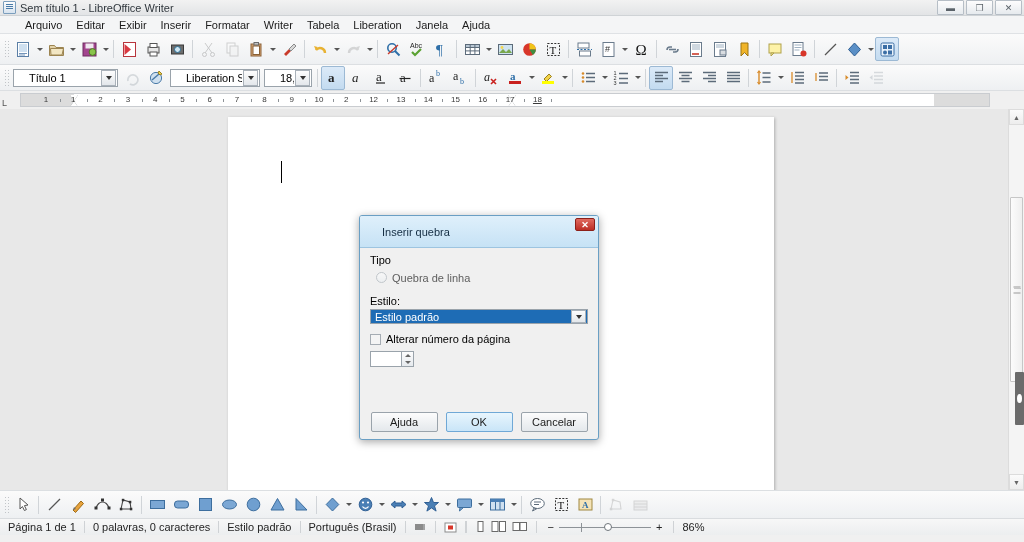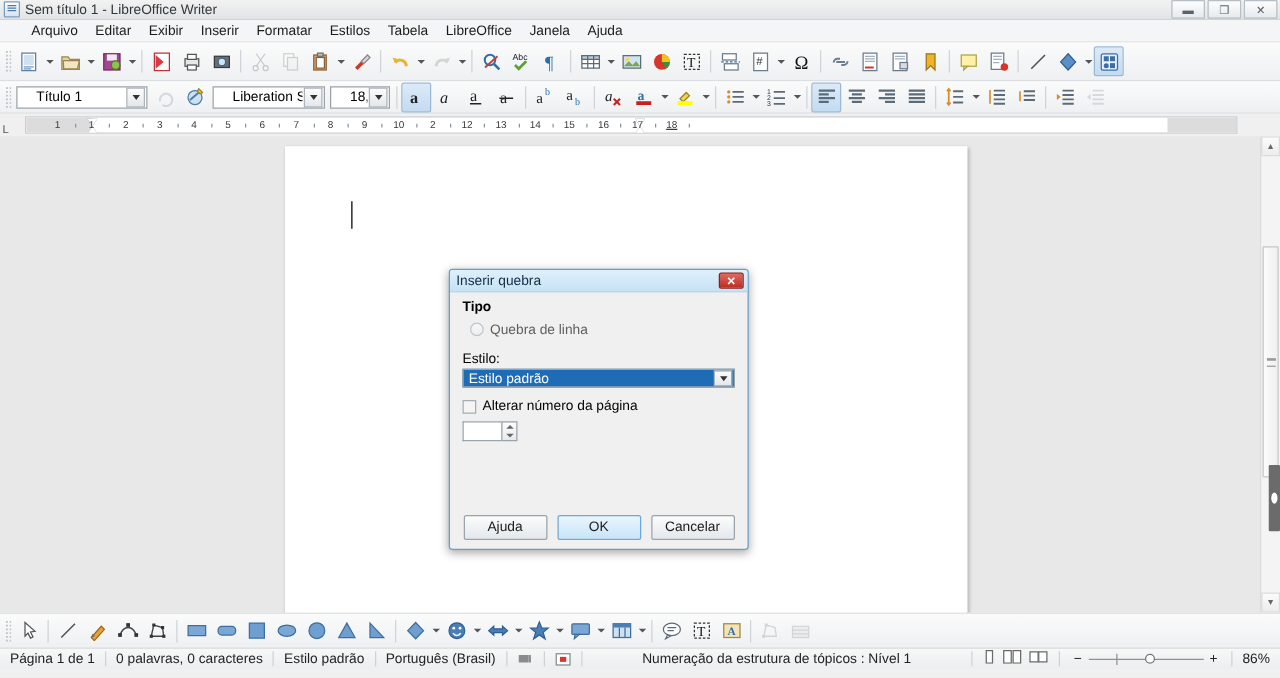--- a/index.html
+++ b/index.html
@@ -124,32 +124,32 @@
   .zs-knob{position:absolute;left:45px;top:-4px;width:8px;height:8px;border:1px solid #6f757b;border-radius:50%;background:#fff;}
   
   .overlay{position:absolute;left:0;top:0;width:1024px;height:542px;pointer-events:none;}
   .dialog{
     position:absolute;left:359px;top:215px;width:240px;height:225px;
     background:#f0f0f0;border:1px solid #6a9fc4;border-radius:3px;
     box-shadow:0 2px 8px rgba(0,0,0,.35);pointer-events:auto;
     font-size:11px;
   }
   .dlg-title{
-    height:18px;background:linear-gradient(#dff0fb,#c6e2f5);
+    height:32px;background:linear-gradient(#dff0fb,#c6e2f5);
     border-bottom:1px solid #9dc4e0;border-radius:2px 2px 0 0;
-    display:flex;align-items:center;padding:0 3px;position:relative;
+    display:flex;align-items:center;padding:0 20px;position:relative;
   }
   .dlg-title span{font-size:11px;color:#132c42;padding-left:2px;}
   .dlg-close{
     position:absolute;right:3px;top:2px;width:20px;height:13px;
     background:linear-gradient(#e06a5f,#bc2d25);border:1px solid #8c2019;border-radius:2px;
     color:#fff;font-size:9px;display:flex;align-items:center;justify-content:center;font-weight:bold;
   }
   .dlg-body{padding:6px 10px;}
-  .grp-label{font-weight:bold;font-size:11px;margin-bottom:4px;}
+  .grp-label{font-weight:normal;font-size:11px;margin-bottom:4px;}
   .radio-row{display:flex;align-items:center;margin:2px 0 2px 6px;height:15px;}
   .radio{
     width:11px;height:11px;border-radius:50%;border:1px solid #9aa3ab;
     background:linear-gradient(#fff,#e9edf1);margin-right:5px;position:relative;flex:0 0 auto;
   }
   .radio.checked:after{content:"";position:absolute;left:2px;top:2px;width:5px;height:5px;border-radius:50%;background:#2a6ea8;}
   .radio.dim{opacity:.55;}
   .radio-row.dim label{color:#5e5e5e;}
   .fld-label{margin-top:10px;margin-bottom:2px;}
   .selbox{
@@ -190,23 +190,23 @@
     <div class="win-btn">✕</div>
   </div>
 </div>
 
 <div class="menubar" id="menubar">
     <div class="menu-item">Arquivo</div>
     <div class="menu-item">Editar</div>
     <div class="menu-item">Exibir</div>
     <div class="menu-item">Inserir</div>
     <div class="menu-item">Formatar</div>
-    <div class="menu-item">Estilos</div>
+    <div class="menu-item">Writer</div>
     <div class="menu-item">Tabela</div>
-    <div class="menu-item">LibreOffice</div>
+    <div class="menu-item">Liberation</div>
     <div class="menu-item">Janela</div>
     <div class="menu-item">Ajuda</div>
   </div>
 
 <div class="toolbar" id="main-toolbar">
   <div class="grip"></div>
 
   <div class="tbtn">
     <svg class="ic" viewBox="0 0 17 17">
         <rect x="2.5" y="1.5" width="11" height="14" fill="#fff" stroke="#5b7fa6"></rect>
@@ -831,21 +831,20 @@
       </svg>
   </div>
   <div class="sb-sep"></div>
   <div class="sb-cell">
     <svg width="13" height="11" viewBox="0 0 13 11">
         <rect x="1" y="1" width="11" height="9" fill="#fff" stroke="#8b8b8b"></rect>
         <rect x="4" y="3.5" width="5" height="4" fill="#d8362a"></rect>
       </svg>
   </div>
   <div class="sb-sep"></div>
-  <div class="sb-cell" style="flex:1;justify-content:center;">Numeração da estrutura de tópicos : Nível 1</div>
   <div class="sb-sep"></div>
   <div class="sb-cell" style="gap:5px;">
     <span><svg width="11" height="11" viewBox="0 0 11 11">
           <rect x="3" y="0.5" width="5" height="10" fill="#fff" stroke="#6a6a6a"></rect>
         </svg></span>
     <span><svg width="16" height="11" viewBox="0 0 16 11">
           <rect x="1" y="0.5" width="6" height="10" fill="#fff" stroke="#6a6a6a"></rect>
           <rect x="8.5" y="0.5" width="6" height="10" fill="#fff" stroke="#6a6a6a"></rect>
         </svg></span>
     <span><svg width="16" height="11" viewBox="0 0 16 11">

